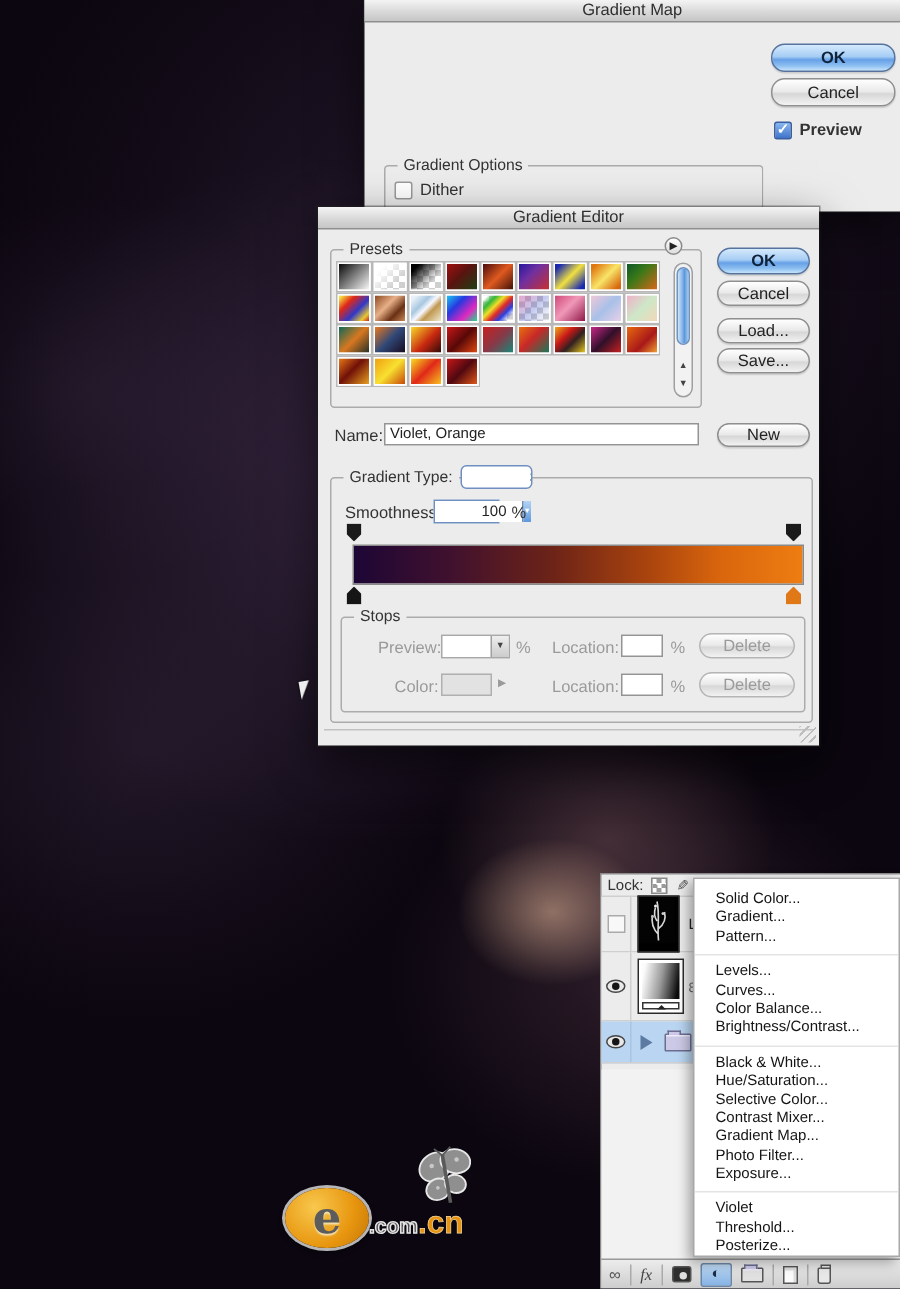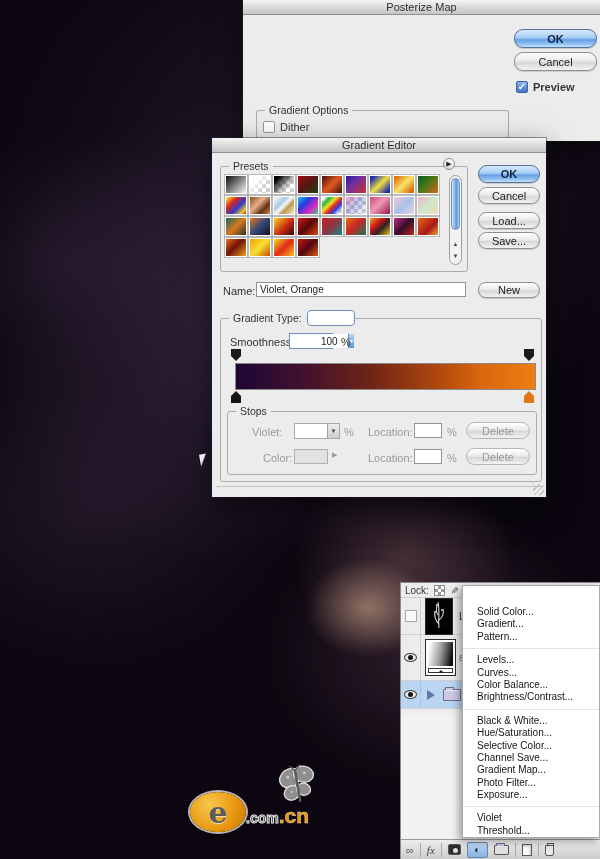--- a/index.html
+++ b/index.html
@@ -145,21 +145,21 @@
   .maskicon::after { content:""; position:absolute; left:4px; top:2.5px; width:5px; height:5px; border-radius:50%; background:#ddd; }
   .adj-tile { width:21px; height:16px; background:linear-gradient(#bcd7f2,#86b3e4); border:1px solid #6a87a8; border-radius:2px; display:flex; align-items:center; justify-content:center; font-size:10px; color:#1c2c44; }
   .newlayer { width:10px; height:12px; border:1px solid #555; background:#fbfbfb; box-shadow:inset -2px 2px 0 #ddd; }
   .trash { width:9px; height:11px; border:1px solid #555; border-radius:1px 1px 2px 2px; background:#e8e8e8; position:relative; margin-top:2px; }
   .trash::before { content:""; position:absolute; top:-3px; left:1px; width:5px; height:1px; border:1px solid #555; background:#e8e8e8; }
 
   
   #adjustment-menu {
     position:absolute; left:462px; top:585px; width:138px; height:253px; z-index:5;
     background:#fff; border:1px solid #a8a8a8; box-shadow:-3px 3px 8px rgba(0,0,0,0.35);
-    padding-top:20px; overflow:hidden;
+    padding-top:8px; overflow:hidden;
   }
   .menu-item { font-size:10px; color:#151515; padding-left:14px; height:12.4px; line-height:12.4px; white-space:nowrap; }
   .menu-sep { height:11px; position:relative; }
   .menu-sep::after { content:""; position:absolute; left:0; right:0; top:5px; border-top:1px solid #e4e4e4; }
 
   
   #watermark { position:absolute; left:190px; top:764px; width:215px; height:95px; z-index:1; }
   .wm-row { position:absolute; left:0; top:28px; display:flex; align-items:baseline; }
   .wm-e {
     width:56px; height:40px; border-radius:50%;
@@ -178,21 +178,21 @@
   .butterfly { position:absolute; left:84px; top:0; transform:rotate(-8deg); }
 
   .cursor-arrow { position:absolute; left:200px; top:454px; width:0; height:0; z-index:6;
     border-top:12px solid #ededed; border-right:7px solid transparent; transform:rotate(-10deg);
     filter:drop-shadow(0 0 1px rgba(0,0,0,0.8)); }
 </style>
 </head>
 <body>
 
 <div class="dialog" id="gradient-map">
-  <div class="titlebar"><span>Posterize Map</span></div>
+  <div class="titlebar"><span>Gradient Map</span></div>
 
 
   <div class="pill blue" style="left:271px; top:29px; width:83px; height:19px;">
       <span>OK</span>
     </div>
   <div class="pill" style="left:271px; top:52px; width:83px; height:19px;">
       <span>Cancel</span>
     </div>
 
   <div style="position:absolute; left:273px; top:81px; display:flex; align-items:center; gap:5px;">
@@ -301,21 +301,21 @@
 
     <div class="stop down" style="left: 10px; top: 30px; background: rgb(26, 26, 26);"></div>
     <div class="stop down" style="left: 303px; top: 30px; background: rgb(26, 26, 26);"></div>
     <div class="vo-strip vo-gradient" style="position: absolute; left: 14px; top: 44px; width: 301px; height: 27px; background: linear-gradient(90deg, rgb(29, 6, 53) 0%, rgb(65, 17, 46) 22%, rgb(110, 36, 23) 45%, rgb(168, 67, 14) 65%, rgb(218, 102, 13) 82%, rgb(238, 125, 18) 100%);"></div>
     <div class="stop up" style="left: 10px; top: 72px; background: rgb(21, 21, 21);"></div>
     <div class="stop up" style="left: 303px; top: 72px; background: rgb(224, 120, 24);"></div>
 
     <div class="groupbox" style="left:6px; top:92px; width:310px; height:64px;">
       <span class="gb-label">Stops</span>
 
-      <span class="lbl gray" style="position:absolute; left:24px; top:14px;">Violet:</span>
+      <span class="lbl gray" style="position:absolute; left:24px; top:14px;">Preview:</span>
       <div style="position:absolute; left:66px; top:11px; width:46px; height:16px; display:flex; border:1px solid #a8a8a8; background:#fff;">
         <span style="width:32px;"></span>
         <span class="combo-cap-gray">
             <span>▼</span>
           </span>
       </div>
       <span class="lbl gray" style="position:absolute; left:116px; top:14px;">%</span>
       <span class="lbl gray" style="position:absolute; left:140px; top:14px;">Location:</span>
       <input class="field" style="position: absolute; left: 186px; top: 11px; width: 28px;">
       <span class="lbl gray" style="position:absolute; left:219px; top:14px;">%</span>
@@ -406,21 +406,21 @@
     <div class="menu-item">Pattern...</div>
     <div class="menu-sep"></div>
     <div class="menu-item">Levels...</div>
     <div class="menu-item">Curves...</div>
     <div class="menu-item">Color Balance...</div>
     <div class="menu-item">Brightness/Contrast...</div>
     <div class="menu-sep"></div>
     <div class="menu-item">Black &amp; White...</div>
     <div class="menu-item">Hue/Saturation...</div>
     <div class="menu-item">Selective Color...</div>
-    <div class="menu-item">Channel Save...</div>
+    <div class="menu-item">Contrast Mixer...</div>
     <div class="menu-item">Gradient Map...</div>
     <div class="menu-item">Photo Filter...</div>
     <div class="menu-item">Exposure...</div>
     <div class="menu-sep"></div>
     <div class="menu-item">Violet</div>
     <div class="menu-item">Threshold...</div>
     <div class="menu-item">Posterize...</div>
   </div>
 
 <div id="watermark">

